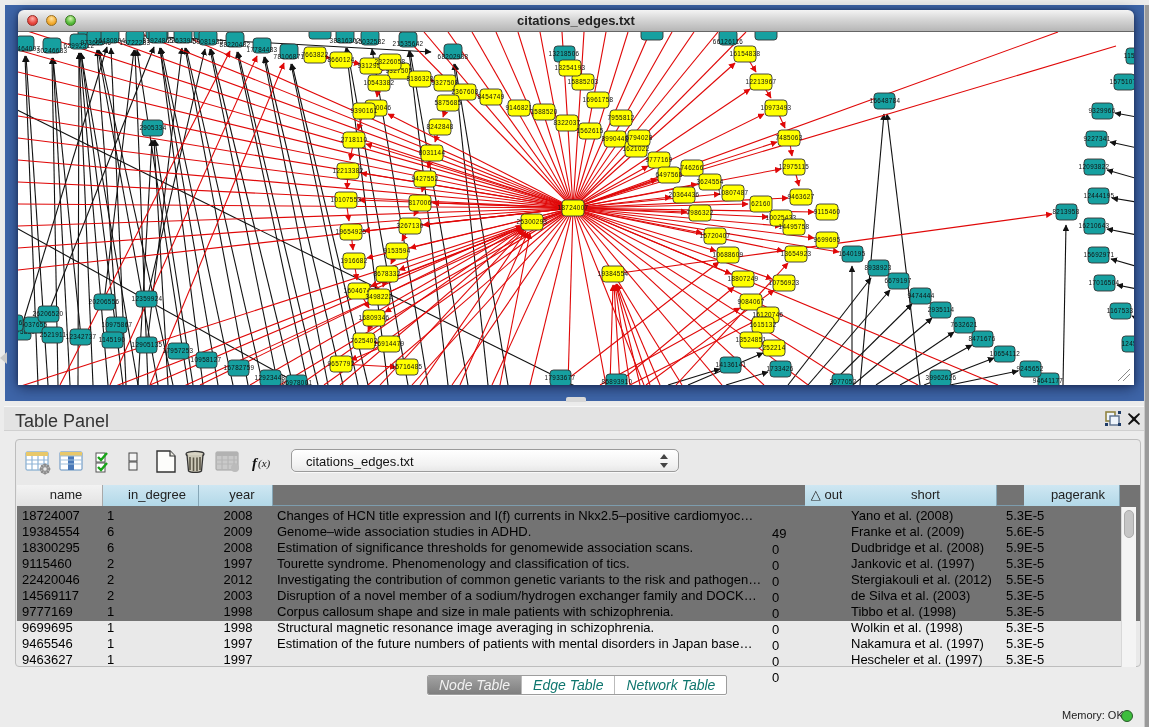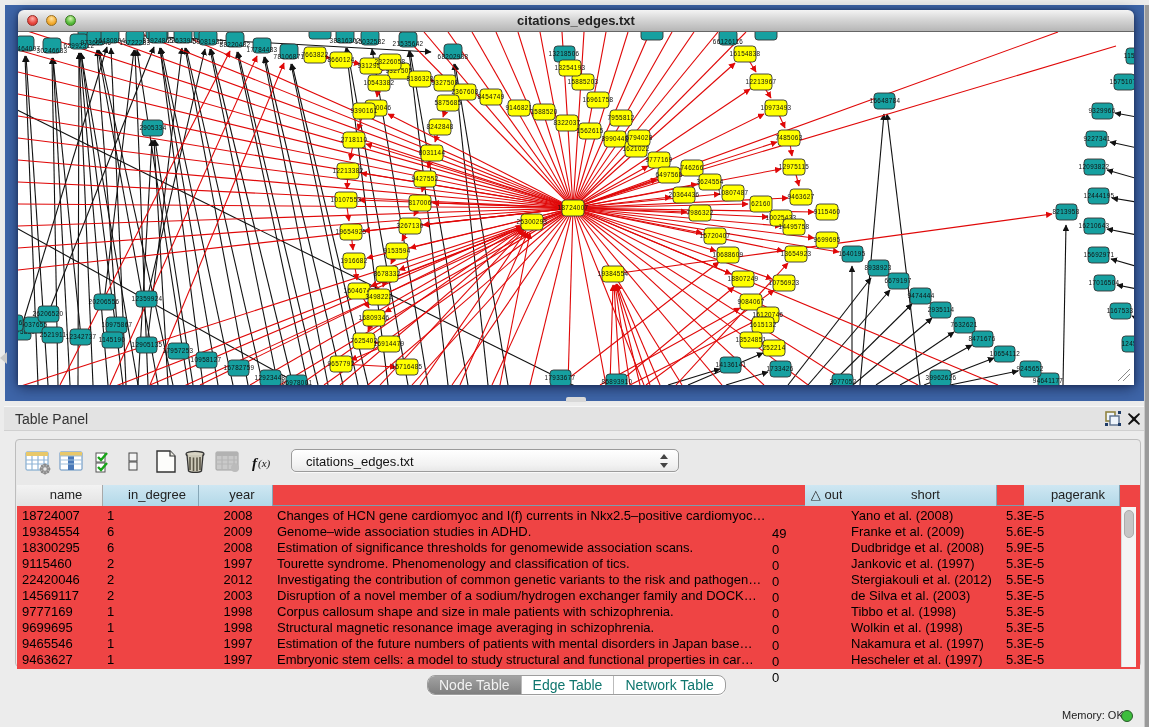--- a/index.html
+++ b/index.html
@@ -19,48 +19,48 @@
 #tl3{left:47px;background:radial-gradient(circle at 50% 30%,#d6f5b0,#55bb3a 60%,#3f9f2a);border:1px solid #3c7722;}
 #canvas{width:1116px;height:353px;background:#fff;overflow:hidden;}
 #net .er{stroke:#e00808;stroke-width:1.1;fill:none;}
 #net .eb{stroke:#111;stroke-width:1.1;fill:none;}
 #net .nl{font-size:6.3px;fill:#111;text-anchor:middle;letter-spacing:0.35px;font-family:"Liberation Sans",sans-serif;}
 
 #rstrip{position:absolute;right:0;top:5px;width:5px;height:722px;background:#9a9a9a;border-left:1px solid #c9c9c9;}
 
 #tpbar{position:absolute;left:4px;top:406px;width:1140px;height:25px;background:#e3e3e3;
  border-top:1px solid #f8f8f8;border-bottom:1px solid #d0d0d0;}
-#tpbar .t{position:absolute;left:11px;top:4px;font-size:14px;color:#333;}
+#tpbar .t{position:absolute;left:11px;top:4px;font-size:18px;color:#333;}
 #inset{position:absolute;left:15px;top:439px;width:1126px;height:228px;background:#e9e9e9;
  border:1px solid #bdbdbd;border-radius:4px;}
 #combo{position:absolute;left:275px;top:9px;width:388px;height:23px;border:1px solid #9b9b9b;
  border-radius:5px;background:linear-gradient(#fff,#f2f2f2 70%,#e8e8e8);box-shadow:0 1px 1px rgba(255,255,255,.8);}
 #combo .t{position:absolute;left:14px;top:4px;font-size:13px;color:#111;}
-#table{position:absolute;left:1px;top:45px;width:1123px;height:184px;background:#ef4444;}
+#table{position:absolute;left:1px;top:45px;width:1123px;height:136px;background:#737373;}
 .hc{height:21px;border-right:1px solid #86a6b6;background:linear-gradient(#cfe7f2,#b2d8e8);
  font-size:13px;color:#222;text-align:center;line-height:20px;padding-left:13px;}
 .hc.od{padding-left:2px;}
 .hc.gray{background:linear-gradient(#f3f3f3,#e2e2e2);border-right:1px solid #a8a8a8;}
 #thead{position:absolute;left:0;top:0;width:1076px;height:21px;border-bottom:1px solid #7d9dae;}
 #rowsbox{position:absolute;left:0;top:23px;width:1123px;}
 .tr{height:16px;white-space:nowrap;}
 .c{position:absolute;font-size:13px;color:#000;height:16px;line-height:16px;overflow:hidden;}
 .tr{position:relative;}
 .c0{left:5px;width:80px;}
 .c1{left:90px;width:90px;}
 .c2{left:186px;width:70px;text-align:center;}
 .c3{left:260px;width:487px;}
 .c4{left:755px;width:72px;margin-top:18px;}
 .c5{left:834px;width:155px;}
 .c6{left:989px;width:100px;}
 #vscroll{position:absolute;right:4px;top:22px;width:15px;height:160px;background:#f4f4f4;border-left:1px solid #d8d8d8;}
 #vthumb{position:absolute;left:2px;top:3px;width:10px;height:28px;background:#c6c6c6;border-radius:5px;border:1px solid #ababab;}
 
 #tabs{position:absolute;left:427px;top:675px;height:20px;display:flex;border:1px solid #9d9d9d;
- border-radius:8px;overflow:hidden;background:#fff;box-shadow:0 1px 0 rgba(255,255,255,.7);}
+ border-radius:2px;overflow:hidden;background:#fff;box-shadow:0 1px 0 rgba(255,255,255,.7);font-style:italic;}
 .tab{font-size:14px;line-height:19px;padding:0 11px;color:#0f766e;}
 .tab.sel{background:linear-gradient(#a2a2a2,#7f7f7f);color:#f2f2f2;}
 .tab+.tab{border-left:1px solid #bbb;}
 #mem{position:absolute;left:1062px;top:709px;font-size:11px;color:#222;}
 #memdot{position:absolute;left:1121px;top:710px;width:12px;height:12px;border-radius:50%;
  background:#3dbe3d;border:1px solid #2a5a2a;}
 </style></head>
 <body>
 <div id="stage">
 <div id="netbg"></div>
@@ -676,21 +676,21 @@
    <div class="hc" style="position:absolute;left:182px;width:74px">year</div>
    <div class="hc od" style="position:absolute;left:788px;width:77px">△ out_de…</div>
    <div class="hc" style="position:absolute;left:825px;width:155px">short</div>
    <div class="hc" style="position:absolute;left:1007px;width:96px">pagerank</div>
   </div>
   <div id="rowsbox">
 <div class="tr">
             <div class="c c0">18724007</div>
             <div class="c c1">1</div>
             <div class="c c2">2008</div>
-            <div class="c c3">Changes of HCN gene cardiomyoc and I(f) currents in Nkx2.5–positive cardiomyoc…</div>
+            <div class="c c3">Changes of HCN title expression and I(f) currents in Nkx2.5–positive cardiomyoc…</div>
             <div class="c c4">49</div>
             <div class="c c5">Yano et al. (2008)</div>
             <div class="c c6">5.3E-5</div>
           </div>
 <div class="tr">
             <div class="c c0">19384554</div>
             <div class="c c1">6</div>
             <div class="c c2">2009</div>
             <div class="c c3">Genome–wide association studies in ADHD.</div>
             <div class="c c4">0</div>
@@ -757,21 +757,20 @@
             <div class="c c2">1997</div>
             <div class="c c3">Estimation of the future numbers of patients with mental disorders in Japan base…</div>
             <div class="c c4">0</div>
             <div class="c c5">Nakamura et al. (1997)</div>
             <div class="c c6">5.3E-5</div>
           </div>
 <div class="tr">
             <div class="c c0">9463627</div>
             <div class="c c1">1</div>
             <div class="c c2">1997</div>
-            <div class="c c3">Embryonic stem cells: a model to study structural and functional properties in car…</div>
             <div class="c c4">0</div>
             <div class="c c5">Hescheler et al. (1997)</div>
             <div class="c c6">5.3E-5</div>
           </div>
   </div>
   <div id="vscroll">
           <div id="vthumb"></div>
         </div>
  </div>
 </div>

